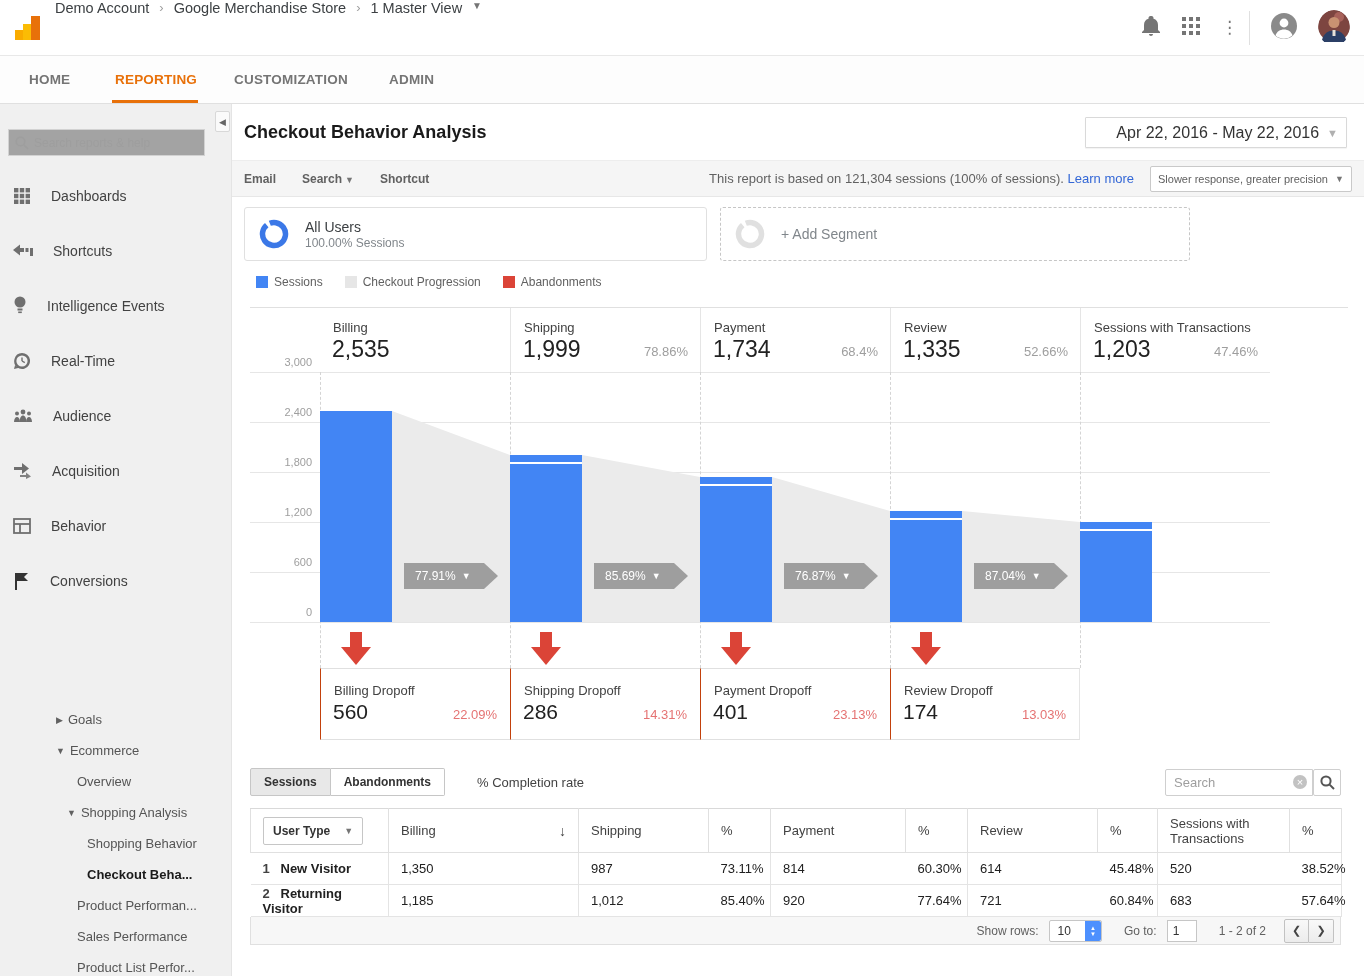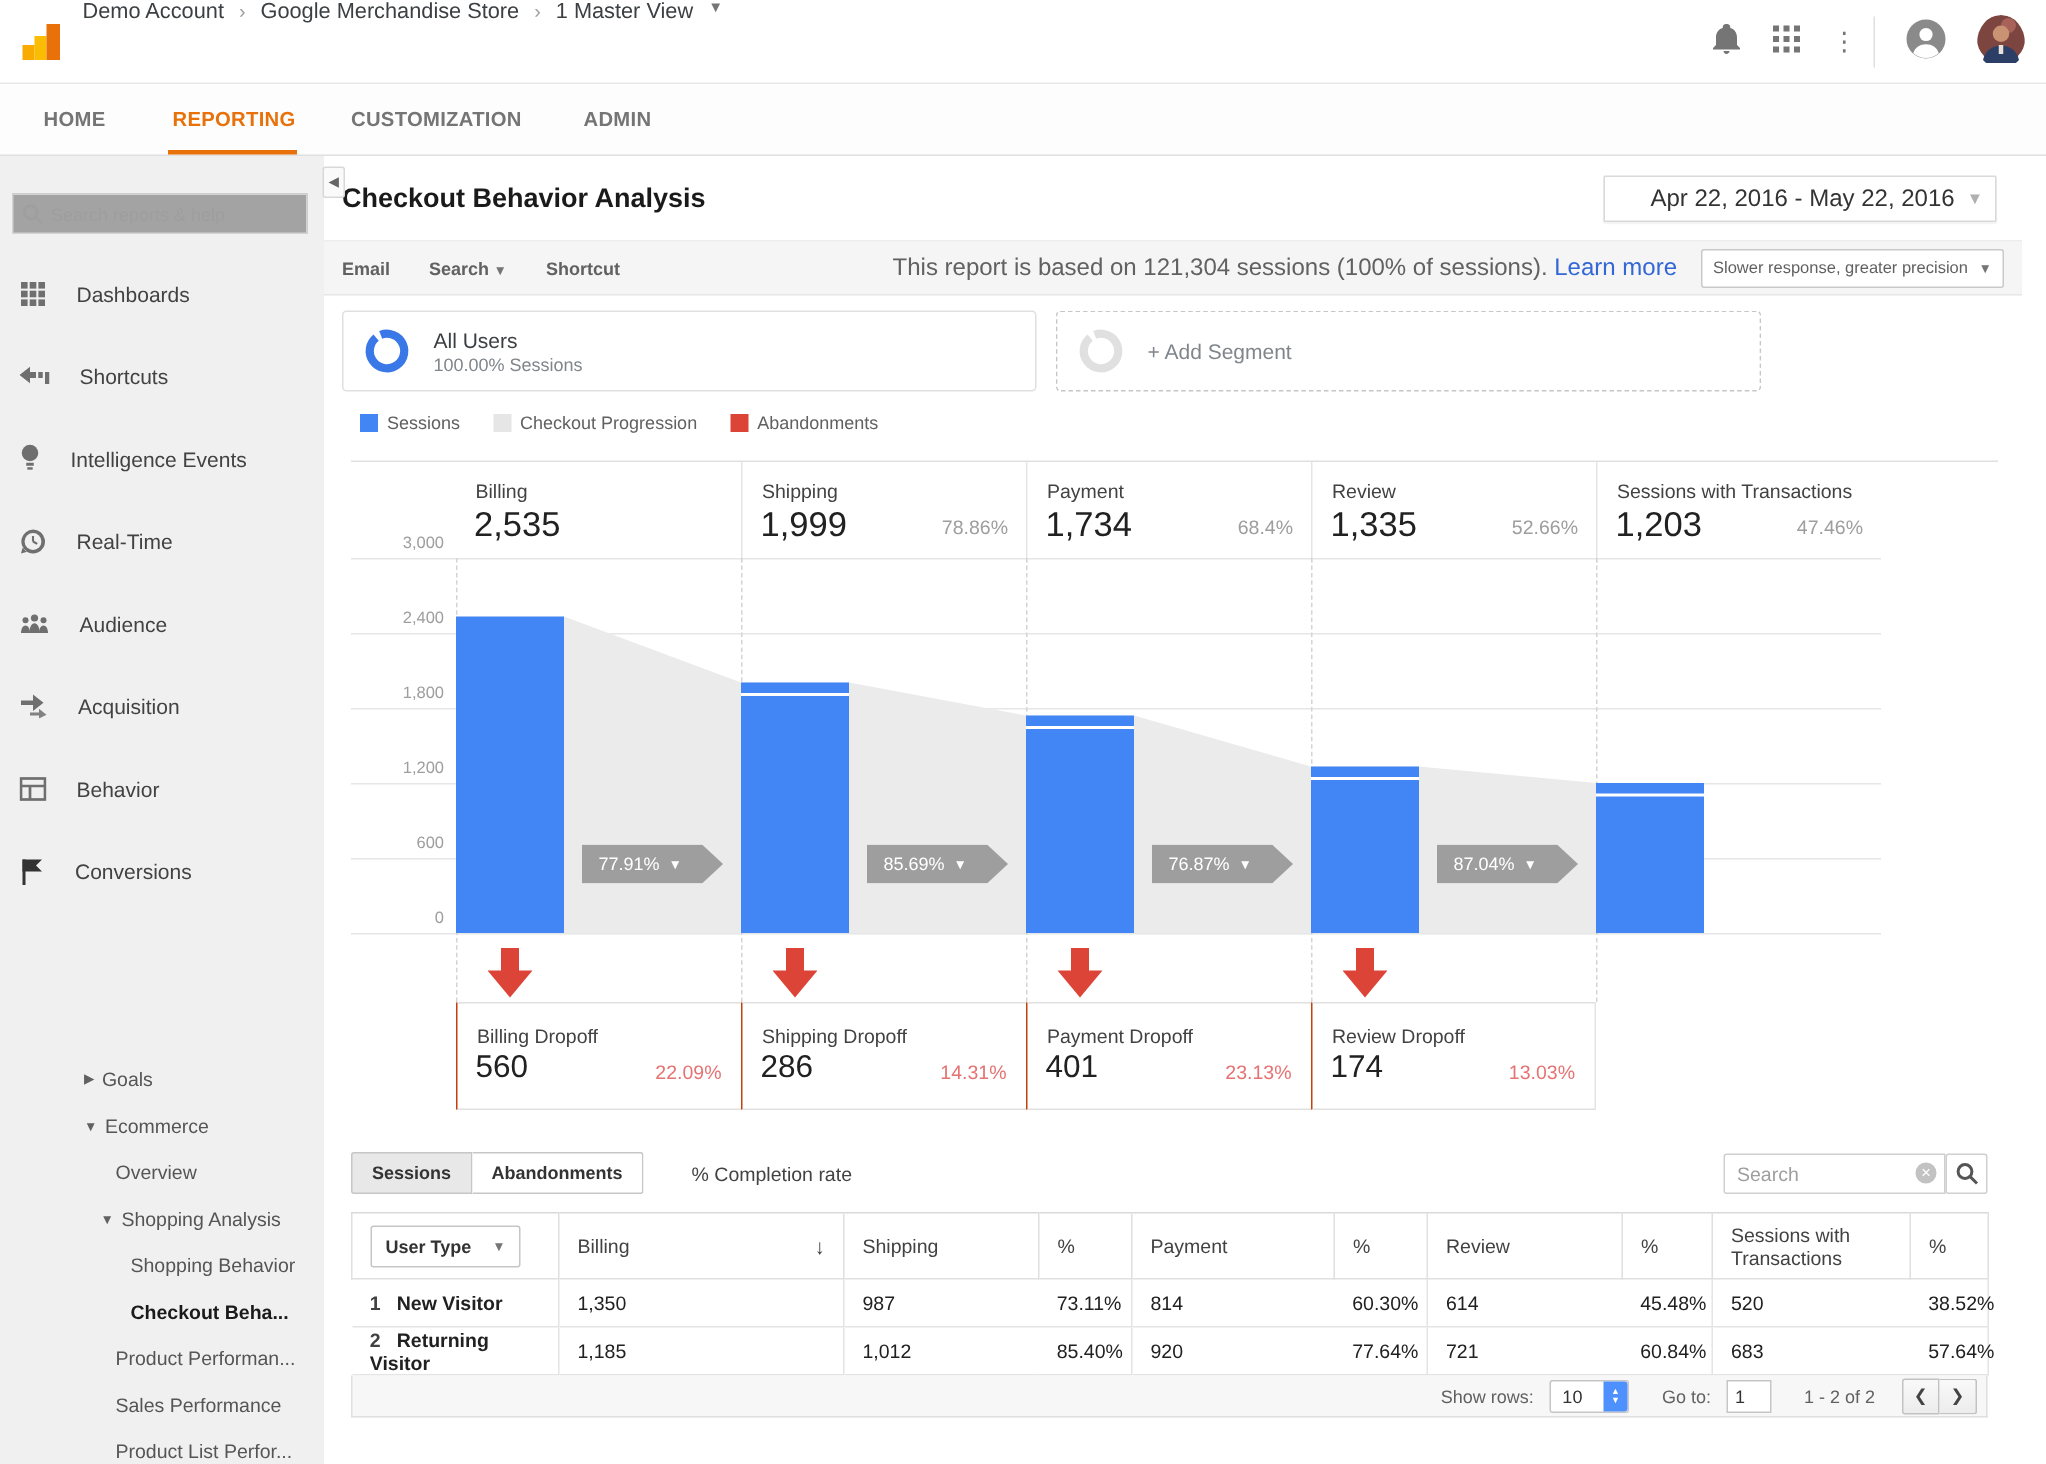--- a/index.html
+++ b/index.html
@@ -32,30 +32,30 @@
   .side-list { position:absolute; left:0; top:64px; width:232px; }
   .side-item { height:55px; display:flex; align-items:center; padding-left:13px; gap:20px; font-size:14px; color:#424242; cursor:pointer; }
   .tree { position:absolute; left:0; top:600px; width:232px; font-size:13px; color:#555; }
   .tree-item { height:31px; display:flex; align-items:center; cursor:pointer; }
   .tree-arrow { font-size:9px; color:#616161; margin-right:5px; }
   .ti-l1 { padding-left:56px; } .ti-l2 { padding-left:77px; } .ti-l2a { padding-left:67px; } .ti-l3 { padding-left:87px; }
   .tree-item.active { font-weight:bold; color:#1a1a1a; }
   .collapse-handle { position:absolute; left:215px; top:111px; width:15px; height:21px; background:#fafafa; border:1px solid #d8d8d8; border-radius:2px; font-size:9px; color:#666; display:flex; align-items:center; justify-content:center; cursor:pointer; z-index:5; }
 
   
-  main { position:absolute; left:216px; top:104px; width:1040px; height:872px; background:#fff; }
+  main { position:absolute; left:232px; top:104px; width:1040px; height:872px; background:#fff; }
   .report-title { position:absolute; left:12px; top:18px; font-size:18px; font-weight:bold; color:#1a1a1a; }
   .date-box { position:absolute; left:853px; top:13px; width:262px; height:31px; background:#fff; border:1px solid #d9d9d9; border-radius:1px; display:flex; align-items:center; justify-content:flex-end; gap:8px; padding:0 8px; font-size:16px; color:#333; cursor:pointer; box-shadow:0 1px 1px rgba(0,0,0,.05); }
   .date-box .caret{ font-size:11px; color:#b0b0b0; }
 
   .toolbar { position:absolute; left:0; top:56px; width:1132px; height:37px; background:#f5f5f5; border-top:1px solid #ededed; border-bottom:1px solid #e7e7e7; display:flex; align-items:center;justify-content:center; }
   .tool-link { font-size:12px; font-weight:bold; color:#616161; margin-left:26px; cursor:pointer; }
   .tool-link:first-child { margin-left:12px; }
   .tool-link .caret{ font-size:9px; margin-left:3px; }
-  .basis { margin-left:auto; font-size:16px; color:#616161; }
+  .basis { margin-left:auto; font-size:13px; color:#616161; }
   .basis a { color:#3367d6; text-decoration:none; cursor:pointer; }
   .precision { margin:0 12px 0 16px; width:202px; height:26px; background:#fff; border:1px solid #c9c9c9; border-radius:2px; display:flex; align-items:center; padding:0 7px; font-size:11px; color:#616161; cursor:pointer; }
   .precision .caret{ margin-left:auto; font-size:9px; }
 
   .seg-card { position:absolute; top:103px; height:54px; border-radius:3px; display:flex; align-items:center; cursor:pointer; background:#fff; }
   .seg-all { left:12px; width:463px; border:1px solid #e0e0e0; }
   .seg-add { left:488px; width:470px; border:1px dashed #c6c6c6; }
   .seg-donut { margin:0 16px 0 14px; }
   .seg-name { font-size:14px; color:#3c4043; }
   .seg-detail { font-size:12px; color:#80868b; margin-top:1px; }

